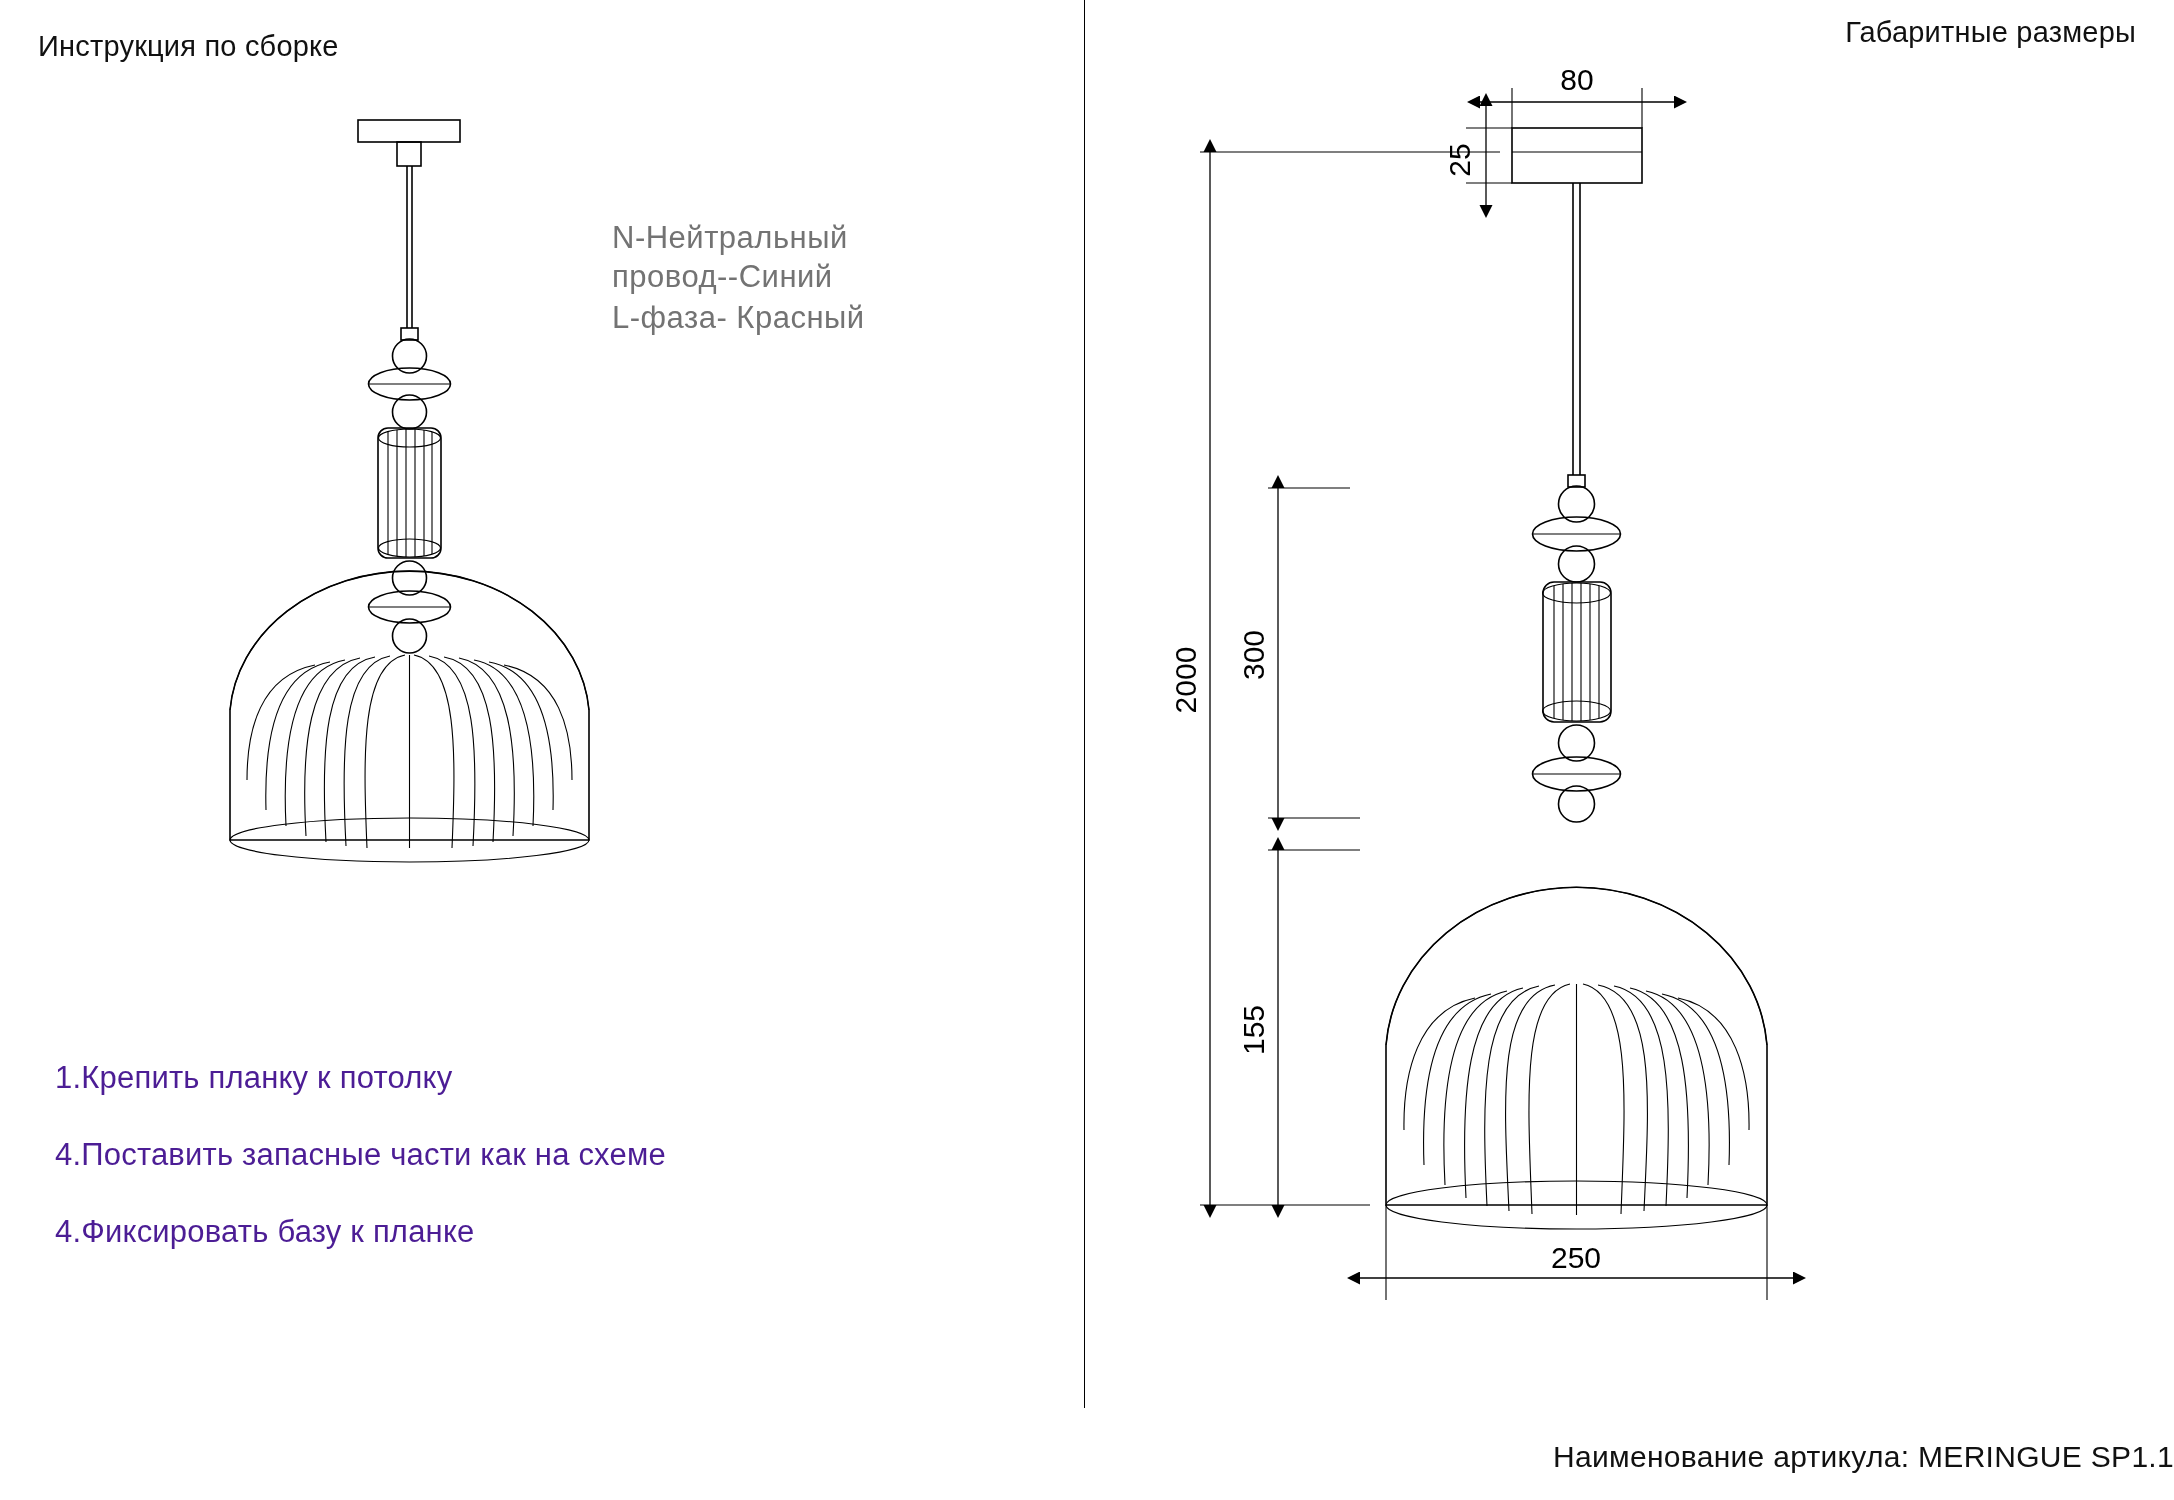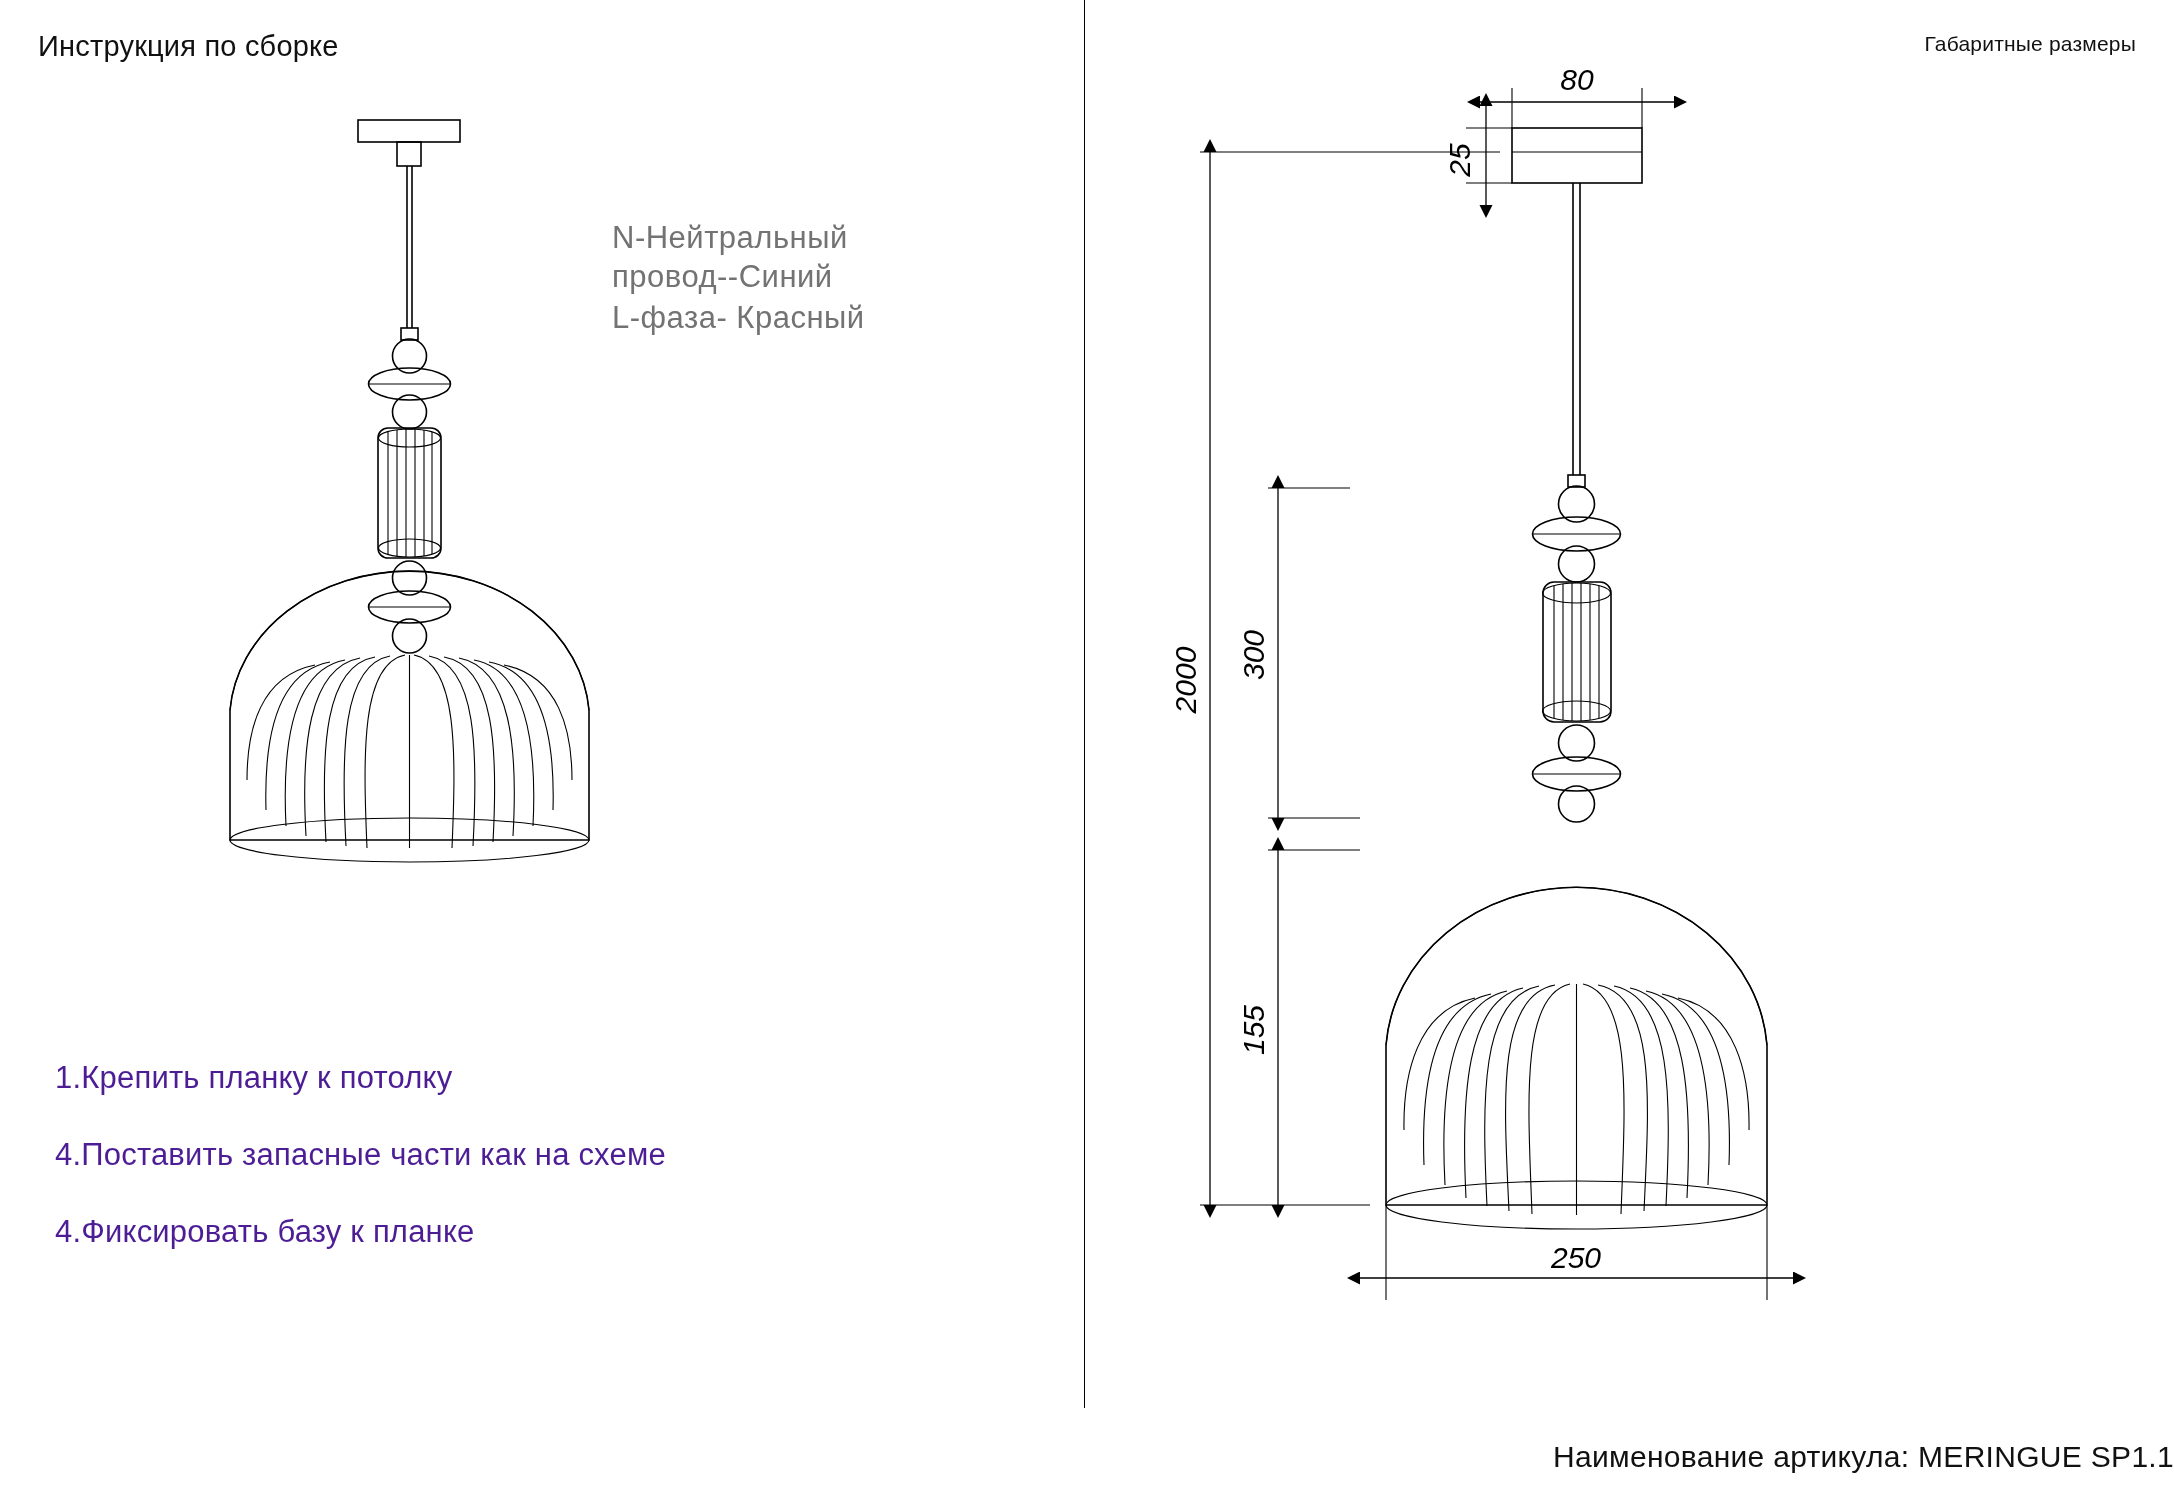--- a/index.html
+++ b/index.html
@@ -27,22 +27,22 @@
     position: absolute;
     left: 38px;
     top: 30px;
     font-size: 29px;
     letter-spacing: 0.2px;
     white-space: nowrap;
   }
   .hdr-right {
     position: absolute;
     right: 38px;
-    top: 32px;
-    font-size: 21px;
+    top: 16px;
+    font-size: 29px;
     letter-spacing: 0.2px;
     white-space: nowrap;
   }
   
   .divider {
     position: absolute;
     left: 1084px;
     top: 0;
     width: 1px;
     height: 1408px;
@@ -96,21 +96,20 @@
     top: 120px;
     width: 560px;
     height: 920px;
   }
   .draw-right {
     position: absolute;
     left: 1330px;
     top: 90px;
     width: 800px;
     height: 1320px;
-    font-style: italic;
   }
   svg { display: block; overflow: visible; }
   .ln { stroke: #000; stroke-width: 1.6; fill: none; }
   .ln-thin { stroke: #000; stroke-width: 1.1; fill: none; }
   .dim { stroke: #000; stroke-width: 1.3; fill: none; }
   .dimtext {
     font-family: "Liberation Sans", sans-serif;
     font-size: 30px;
     fill: #000;
   }

